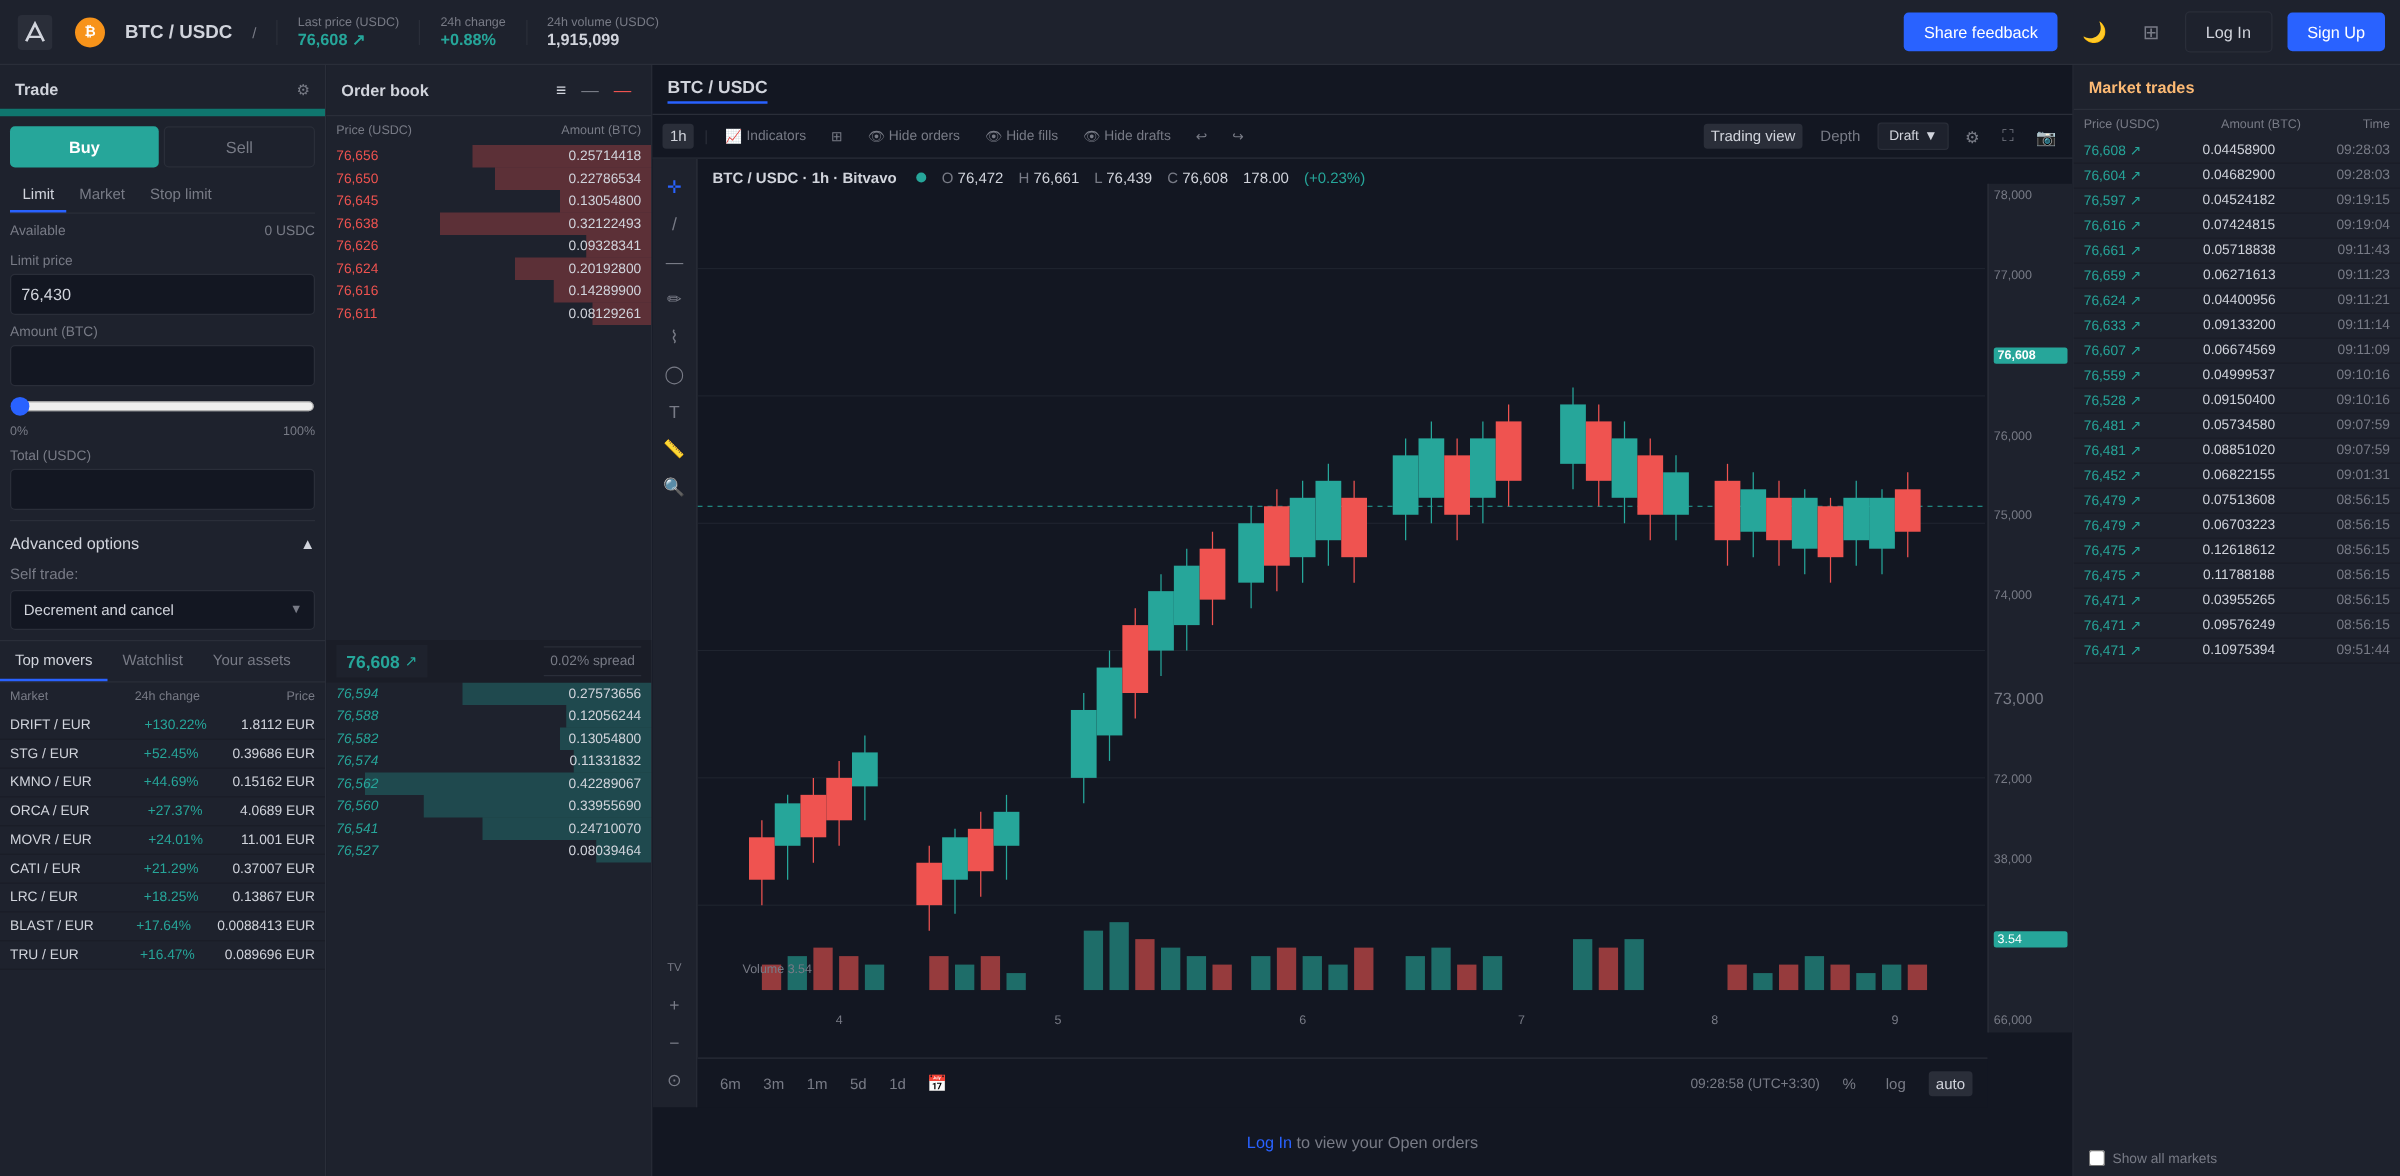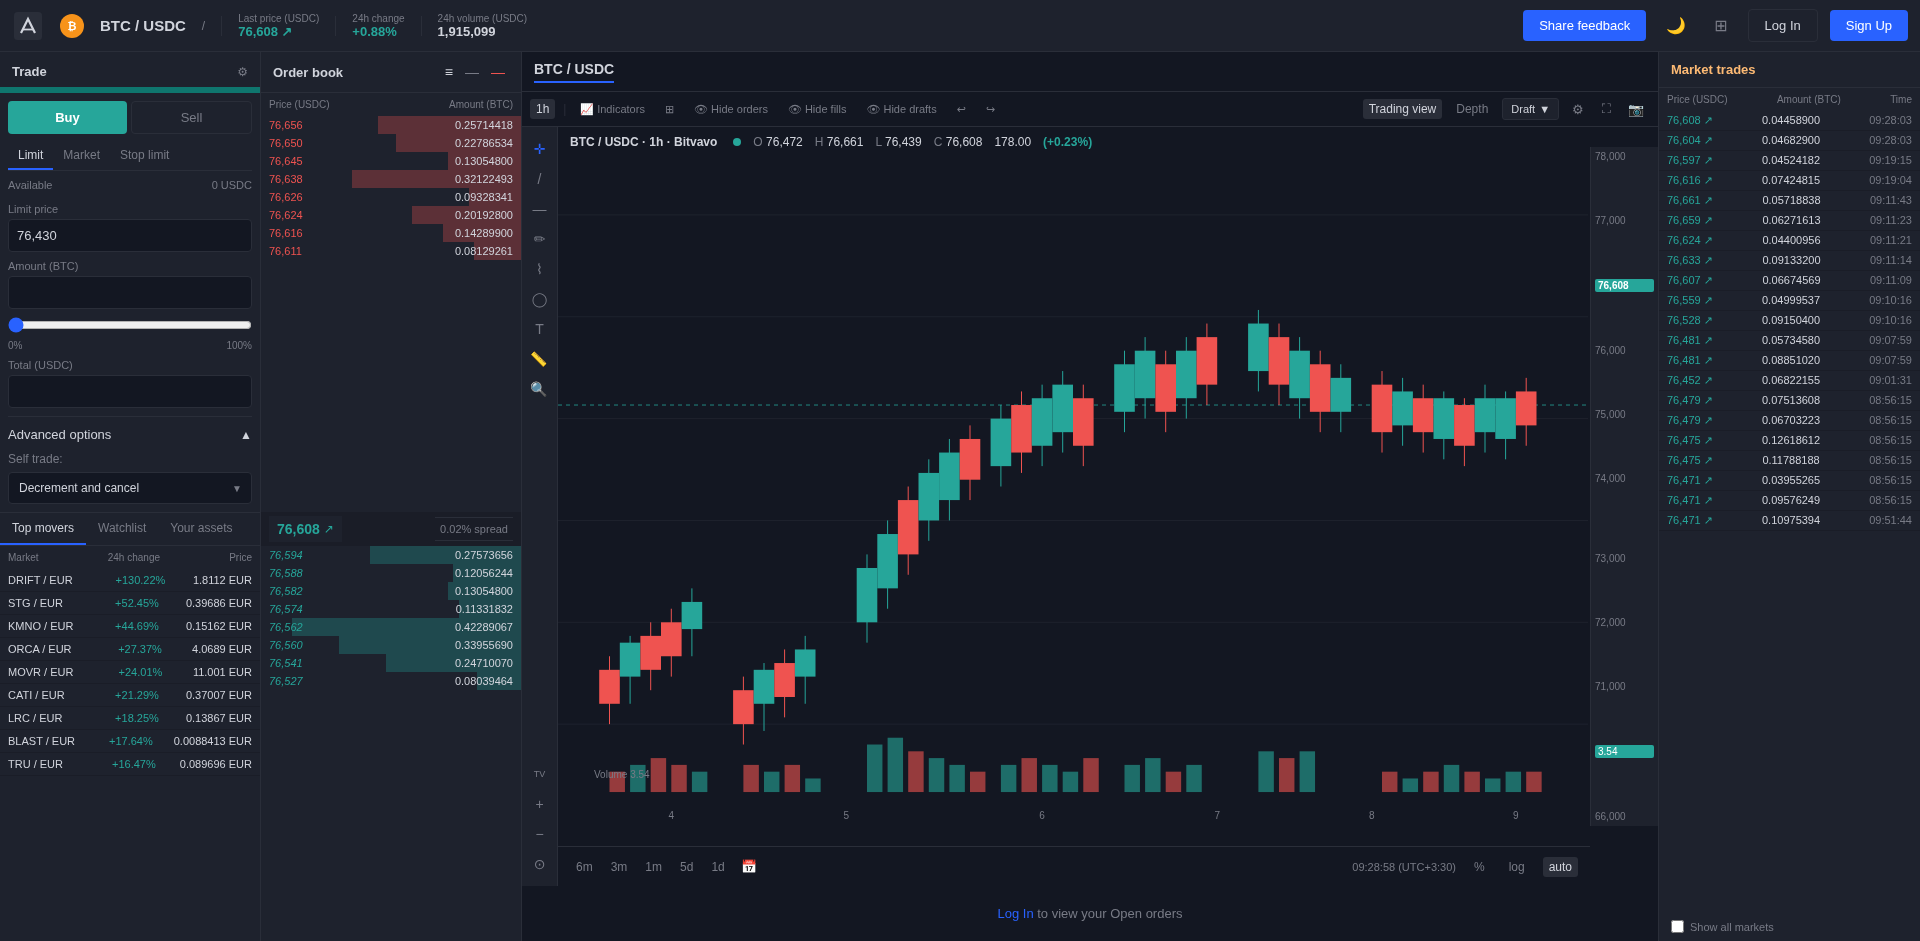--- a/index.html
+++ b/index.html
@@ -129,21 +129,21 @@
     .chart-left-btn.active { color: #2962ff; }
 
     
     .ohlc-bar { position: absolute; top: 0; left: 36px; right: 60px; padding: 8px 12px; display: flex; align-items: center; gap: 12px; font-size: 12px; z-index: 10; pointer-events: none; }
     .ohlc-pair { font-weight: 600; color: #d1d4dc; margin-right: 4px; }
     .ohlc-dot { width: 8px; height: 8px; background: #26a69a; border-radius: 50%; }
     .ohlc-item { color: #787b86; }
     .ohlc-item span { color: #d1d4dc; }
     .ohlc-volume { color: #787b86; }
     .ohlc-volume span { color: #d1d4dc; }
-    .ohlc-change { color: #26a69a; font-weight: bold; }
+    .ohlc-change { color: #26a69a; }
 
     
     .chart-svg { width: 100%; height: 100%; }
 
     
     .draft-btn { display: flex; align-items: center; gap: 4px; padding: 4px 8px; border: 1px solid #2a2e39; border-radius: 3px; cursor: pointer; font-size: 11px; color: #d1d4dc; background: #1e222d; }
 
     .ob-spread-row { display: flex; align-items: center; justify-content: space-between; padding: 4px 8px; background: #1a1d27; }
 
     
@@ -637,23 +637,23 @@
         <text x="93%" y="99%" fill="#787b86" font-size="10" text-anchor="middle">9</text>
       </svg>
 
       <div style="position:absolute;right:0;top:20px;bottom:60px;width:68px;background:#1e222d;border-left:1px solid #2a2e39;display:flex;flex-direction:column;justify-content:space-between;padding:4px 4px;">
         <span style="font-size:10px;color:#787b86;">78,000</span>
         <span style="font-size:10px;color:#787b86;">77,000</span>
         <span style="background:#26a69a;color:white;font-size:10px;padding:1px 3px;border-radius:2px;font-weight:600;">76,608</span>
         <span style="font-size:10px;color:#787b86;">76,000</span>
         <span style="font-size:10px;color:#787b86;">75,000</span>
         <span style="font-size:10px;color:#787b86;">74,000</span>
-        <span style="font-size:10px;color:#787b86;margin-top:16px;">73,000</span>
+        <span style="font-size:13px;color:#787b86;margin-top:16px;">73,000</span>
         <span style="font-size:10px;color:#787b86;">72,000</span>
-        <span style="font-size:10px;color:#787b86;">71,000</span>
+        <span style="font-size:10px;color:#787b86;">38,000</span>
         <span style="background:#26a69a;color:white;font-size:10px;padding:1px 3px;border-radius:2px;">3.54</span>
         <span style="font-size:10px;color:#787b86;">66,000</span>
       </div>
 
       <div style="position:absolute;left:36px;right:68px;bottom:0;height:40px;border-top:1px solid #2a2e39;background:#131722;display:flex;align-items:center;padding:0 12px;gap:12px;">
         <div style="display:flex;gap:6px;">
           <button class="timeframe-btn">6m</button>
           <button class="timeframe-btn">3m</button>
           <button class="timeframe-btn">1m</button>
           <button class="timeframe-btn">5d</button>

